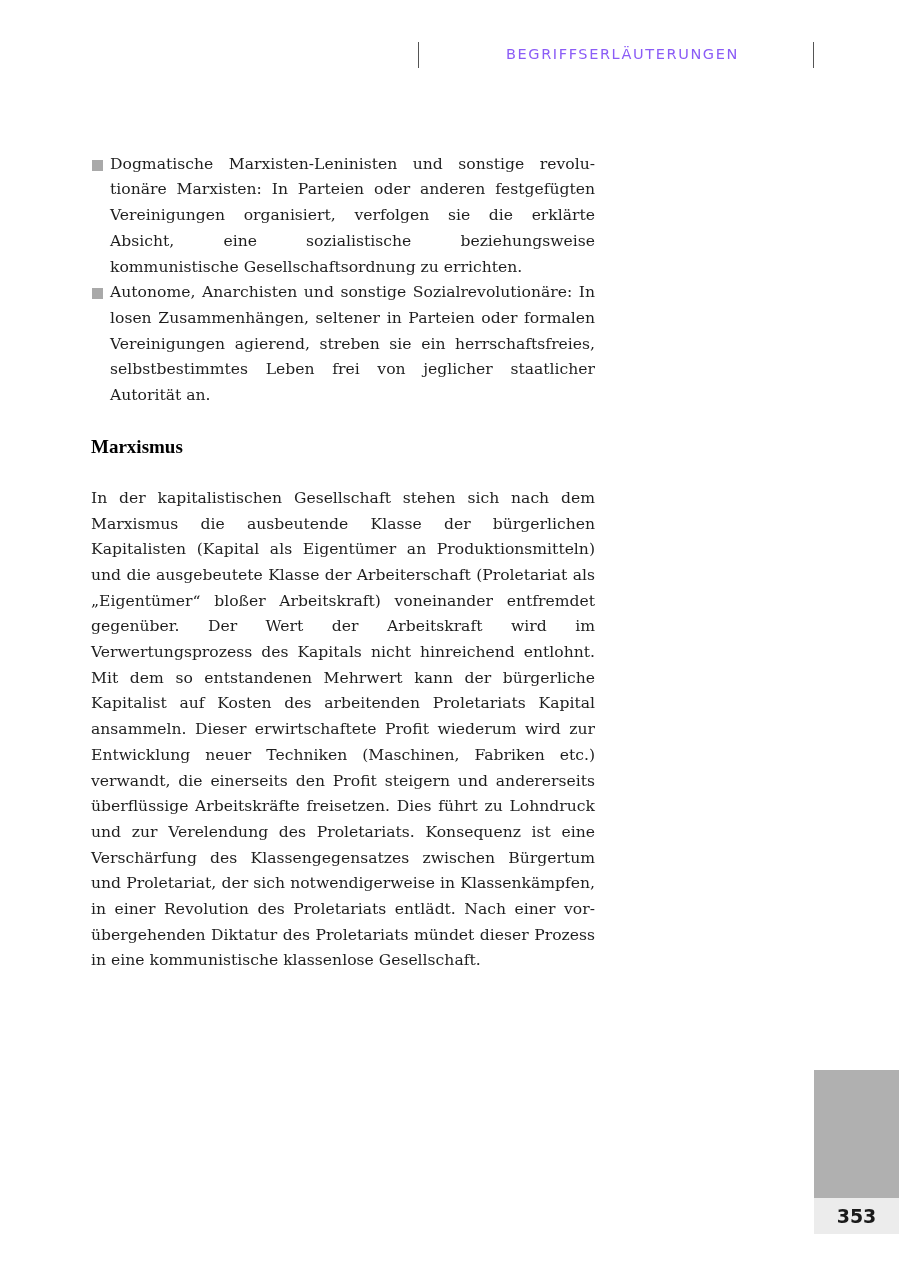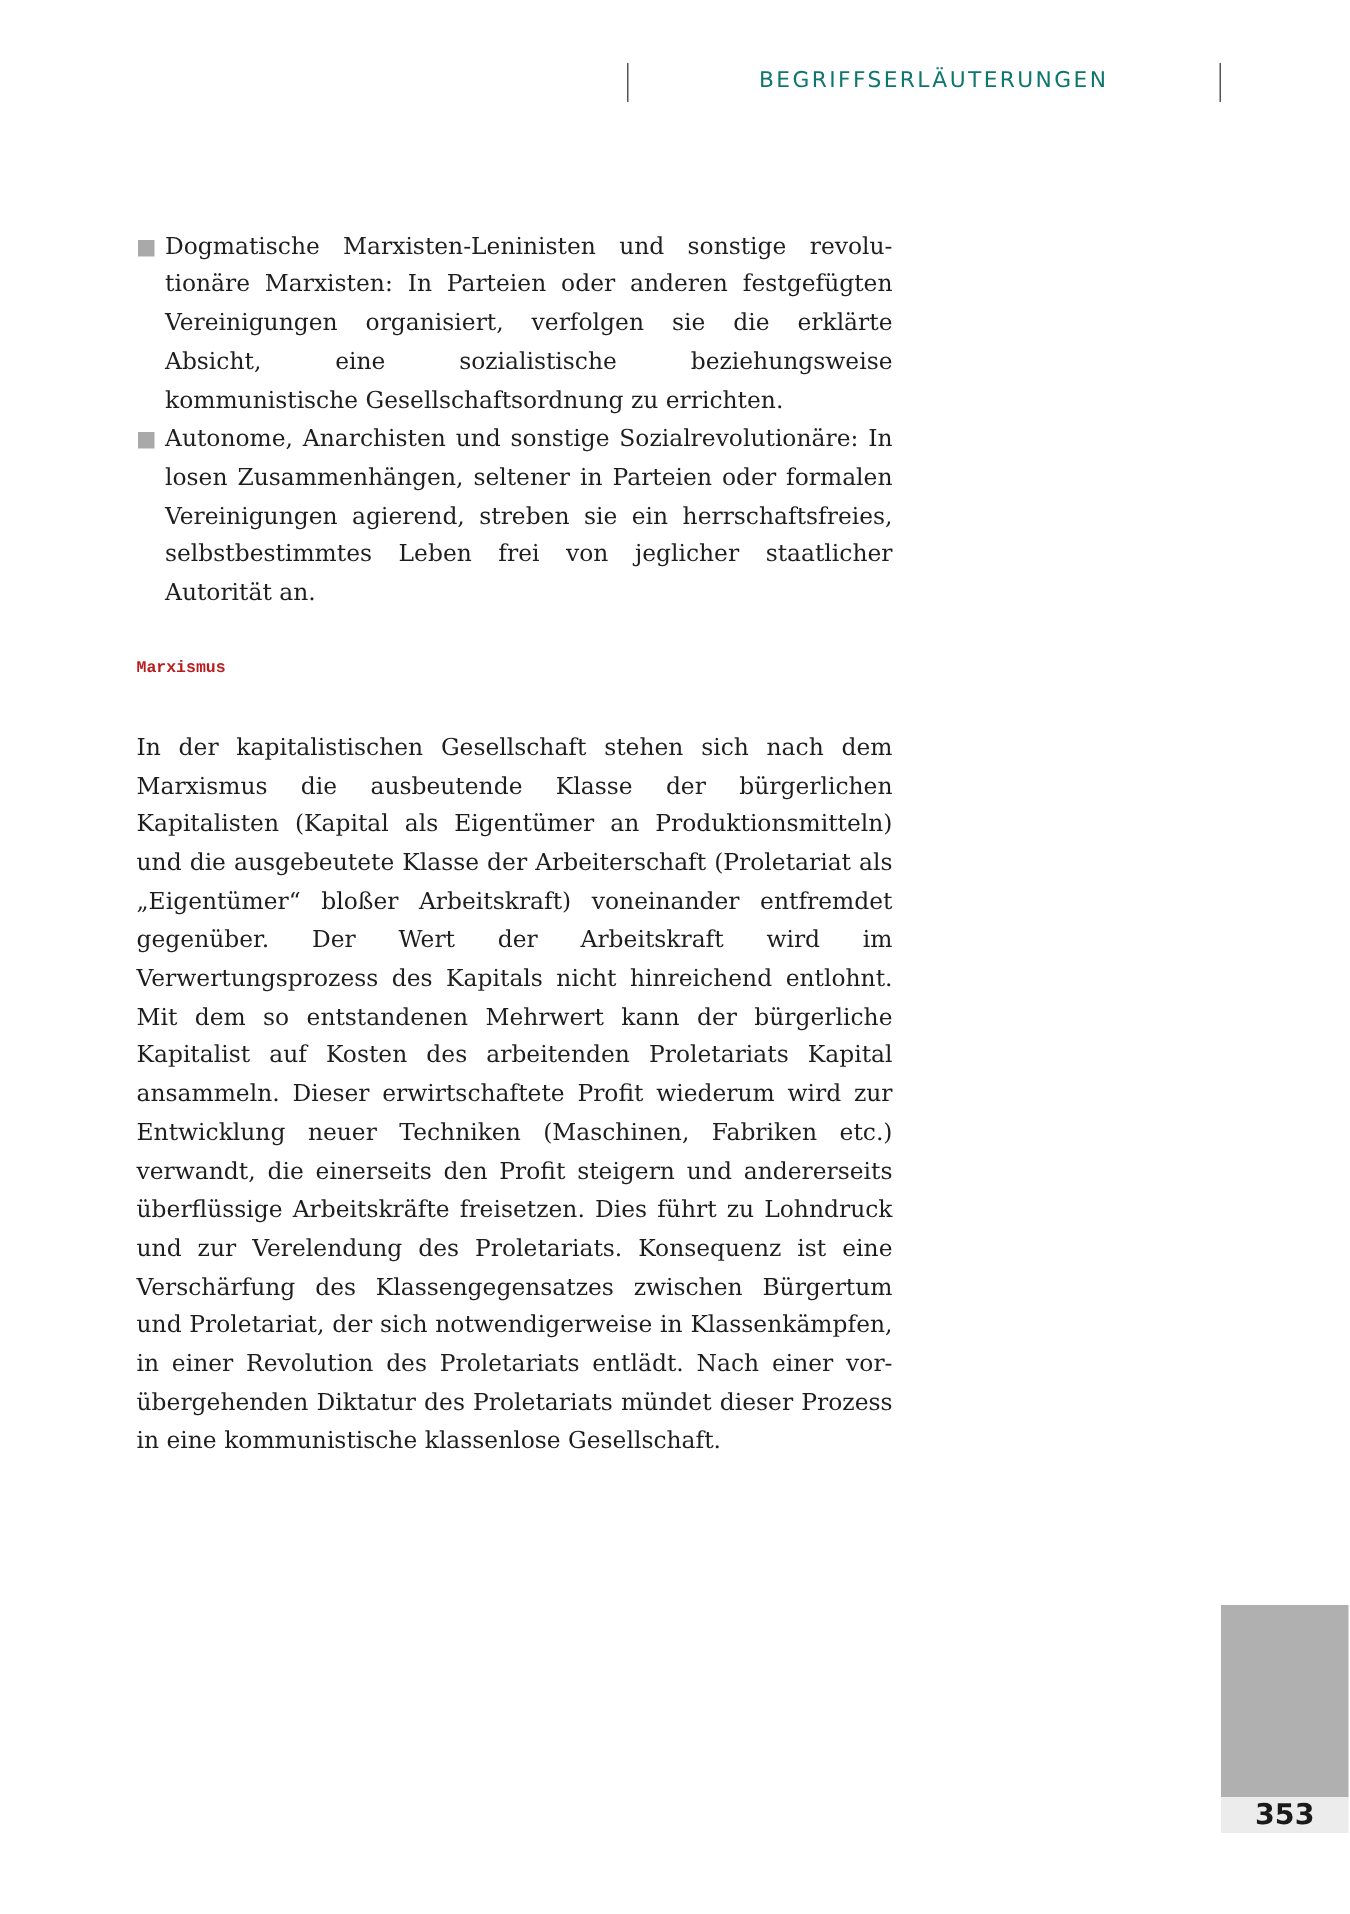--- a/index.html
+++ b/index.html
@@ -23,21 +23,21 @@
   }
   .header-rule.left { left: 418px; }
   .header-rule.right { left: 813px; }
   .running-head {
     position: absolute;
     top: 46px;
     left: 506px;
     font-family: "DejaVu Sans", sans-serif;
     font-size: 14.5px;
     letter-spacing: 1.6px;
-    color: #0f766e;
+    color: #8b5cf6;
   }
   .content {
     position: absolute;
     left: 91px;
     top: 126px;
     width: 504px;
     font-family: "DejaVu Serif", serif;
     font-size: 15.6px;
     line-height: 25.7px;
     text-align: justify;
@@ -60,42 +60,42 @@
   }
   .bullet-square {
     position: absolute;
     left: 1px;
     top: 8px;
     width: 11px;
     height: 11px;
     background: #a9a9a9;
   }
   .section-title {
-    font-family: Liberation Mono, monospace;
+    font-family: Liberation Serif, serif;
     font-weight: bold;
-    font-size: 11px;
+    font-size: 19px;
     line-height: 25.7px;
     margin: 0;
     text-align: left;
-    color: #b91c1c;
+    color: #000000;
   }
   .thumb-tab {
     position: absolute;
     left: 814px;
     top: 1070px;
     width: 85px;
     height: 128px;
     background: #b0b0b0;
   }
   .page-number-box {
     position: absolute;
     left: 814px;
     top: 1198px;
     width: 85px;
-    height: 24px;
+    height: 36px;
     background: #ececec;
     display: flex;
     align-items: center;
     justify-content: center;
     font-family: "DejaVu Sans", sans-serif;
     font-weight: bold;
     font-size: 19px;
     color: #1a1a1a;
   }
 </style>

